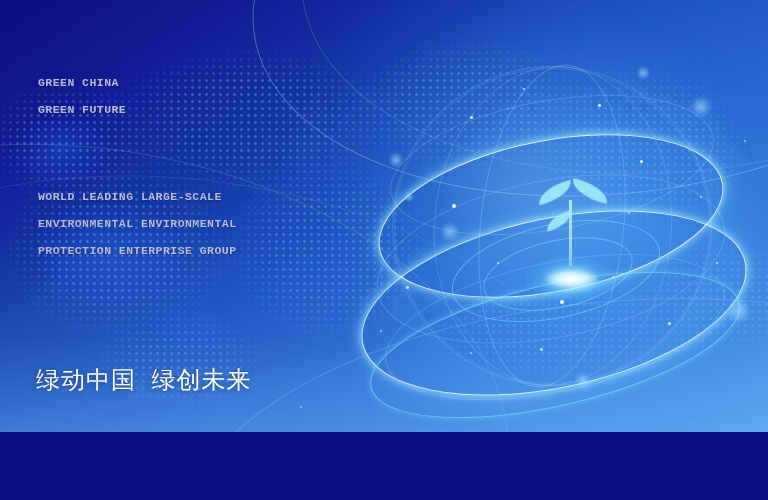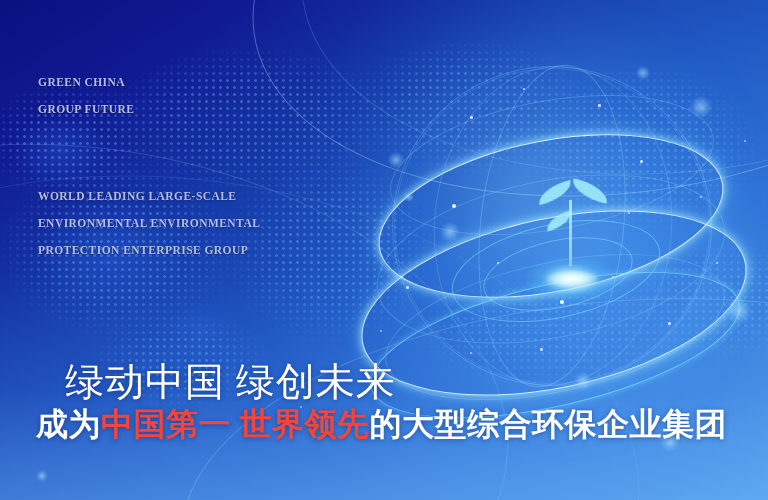--- a/index.html
+++ b/index.html
@@ -1,18 +1,18 @@
 <!DOCTYPE html>
 <html><head>
 <meta charset="utf-8">
 <style>
   html,body{margin:0;padding:0;background:#0a1180;}
   #banner{
-    position:relative;width:768px;height:500px;overflow:hidden;
-    font-family:Liberation Serif, serif;
+    position:relative;width:768px;height:432px;overflow:hidden;
+    font-family:Liberation Mono, monospace;
     background:
       radial-gradient(circle at 78% 52%, rgba(90,175,255,.50) 0%, rgba(60,140,240,.20) 26%, rgba(0,0,0,0) 52%),
       linear-gradient(148deg,#0a1180 0%, #101a92 16%, #153aa8 34%, #1e55c0 52%, #2e6fd2 70%, #4289de 86%, #55a0ea 100%);
   }
   .layer{position:absolute;inset:0;}
 
   
   #dots{
     background-image:radial-gradient(circle, rgba(120,185,255,.40) 1.15px, rgba(0,0,0,0) 1.6px);
     background-size:7px 7px;
@@ -86,22 +86,22 @@
 
   
   #txt-top{position:absolute;left:38px;top:69px;}
   #txt-mid{position:absolute;left:38px;top:183px;}
   .en-line{
     color:#b6bcdd;font-size:11.5px;font-weight:bold;letter-spacing:.45px;
     line-height:27px;white-space:nowrap;text-shadow:0 1px 2px rgba(5,15,70,.45);
   }
   #headline{position:absolute;left:36px;top:362px;}
   #h-line1{
-    color:#ffffff;font-size:39px;font-weight:300;letter-spacing:1px;line-height:40px;
-    white-space:nowrap;text-shadow:0 1px 5px rgba(5,25,90,.45);margin-left:29px;
+    color:#ffffff;font-size:24px;font-weight:300;letter-spacing:1px;line-height:40px;
+    white-space:nowrap;text-shadow:0 1px 5px rgba(5,25,90,.45);
   }
   #h-line2{
     font-size:32px;font-weight:bold;letter-spacing:.5px;line-height:44px;
     white-space:nowrap;color:#ffffff;text-shadow:0 1px 5px rgba(5,25,90,.45);
   }
   .accent{color:#f2453d;}
 </style>
 </head>
 <body>
 
@@ -173,27 +173,26 @@
     <div class="bokeh" style="left:690px;top:96px;width:22px;height:22px;"></div>
     <div class="bokeh" style="left:636px;top:66px;width:14px;height:14px;"></div>
     <div class="bokeh" style="left:726px;top:298px;width:26px;height:26px;"></div>
     <div class="bokeh" style="left:574px;top:372px;width:18px;height:18px;"></div>
     <div class="bokeh" style="left:660px;top:432px;width:20px;height:20px;"></div>
     <div class="bokeh" style="left:36px;top:470px;width:12px;height:12px;"></div>
   </div>
 
   <div id="txt-top">
     <div class="en-line">GREEN CHINA</div>
-    <div class="en-line">GROUP FUTURE</div>
+    <div class="en-line">GREEN FUTURE</div>
   </div>
 
   <div id="txt-mid">
     <div class="en-line">WORLD LEADING LARGE-SCALE</div>
     <div class="en-line">ENVIRONMENTAL ENVIRONMENTAL</div>
     <div class="en-line">PROTECTION ENTERPRISE GROUP</div>
   </div>
 
   <div id="headline">
     <div id="h-line1">绿动中国 绿创未来</div>
-    <div id="h-line2"><span>成为</span><span class="accent">中国第一 世界领先</span><span>的大型综合环保企业集团</span></div>
   </div>
 
 </div>
 
 </body></html>

